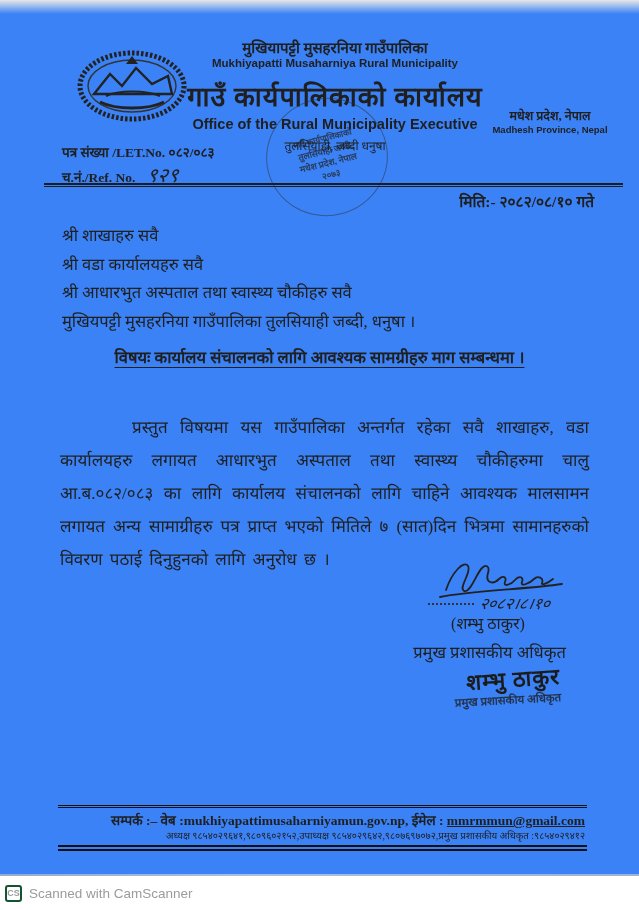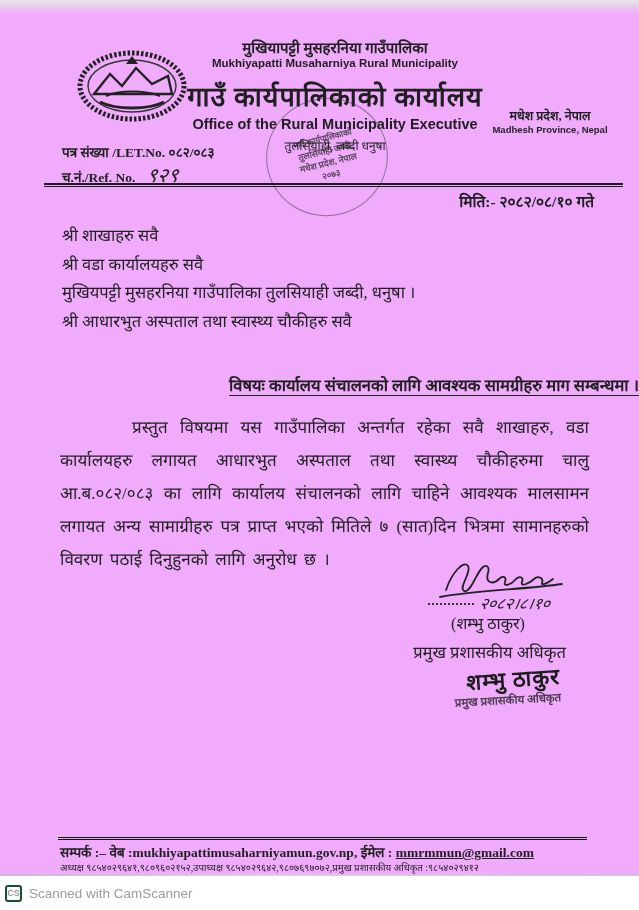--- a/index.html
+++ b/index.html
@@ -1,19 +1,19 @@
 <!DOCTYPE html>
 <html><head>
 <meta charset="utf-8">
 <style>
   * { margin:0; padding:0; box-sizing:border-box; }
   html,body { background:#ffffff; }
   .page {
     position:relative; width:639px; height:910px; margin:0 auto;
-    background:#f0abfc; overflow:hidden;
+    background:#3b82f6; overflow:hidden;
     font-family:"Liberation Serif","DejaVu Serif",serif;
     color:#1f1f1f;
   }
   .scan-top-band {
     position:absolute; top:0; left:0; right:0; height:14px;
     background:linear-gradient(#e7e7e7, rgba(255,255,255,0));
   }
   
   .emblem { position:absolute; left:76px; top:50px; width:112px; height:72px; }
   .header-center {
@@ -47,21 +47,21 @@
   }
   .round-stamp .s0 { font-size:8.5px; }
   .rule-double {
     position:absolute; left:44px; right:16px; top:183px; height:4px;
     border-top:2px solid #1d1d1d; border-bottom:1px solid #1d1d1d;
   }
   .dateline { position:absolute; right:45px; top:190px; font-weight:bold; font-size:15.5px; }
   
   .addressees { position:absolute; left:62px; top:222px; font-size:16.5px; line-height:28.5px; }
   .subject {
-    position:absolute; left:0; top:373px; width:100%; text-align:right;
+    position:absolute; left:0; top:345px; width:100%; text-align:center;
     font-weight:bold; font-size:16.5px;
     text-decoration:underline; text-underline-offset:4px;
   }
   .body-par {
     position:absolute; left:60px; top:411px; width:529px;
     font-size:17px; line-height:33px; text-align:justify;
     text-indent:72px; word-spacing:3px;
   }
   
   .sig-svg { position:absolute; left:436px; top:556px; width:140px; height:44px; }
@@ -75,23 +75,23 @@
     font-weight:bold; font-size:22px; transform:rotate(-4deg);
     color:#1b1b1b; letter-spacing:1px;
   }
   .stamp-title {
     position:absolute; left:408px; top:692px; width:200px; text-align:center;
     font-weight:bold; font-size:11.5px; transform:rotate(-3deg);
     color:rgba(30,30,30,.78);
   }
   
   .footer {
-    position:absolute; left:58px; right:52px; top:837px;
+    position:absolute; left:58px; right:52px; top:805px;
     border-top:3px double #111; border-bottom:6px double #111;
-    padding:3px 2px 14px 2px; text-align:left;
+    padding:3px 2px 3px 2px; text-align:right;
   }
   .footer-l1 { font-weight:bold; font-size:13.5px; white-space:nowrap; }
   .footer-l1 .email { text-decoration:underline; }
   .footer-l2 { font-weight:normal; font-size:9.8px; margin-top:0; white-space:nowrap; }
   
   .scan-edge {
     position:absolute; left:0; right:0; top:874px; height:2px;
     background:linear-gradient(90deg,#bdbdbd,#d9d9d9 40%,#c7c7c7);
     opacity:.7;
   }
@@ -153,22 +153,22 @@
     <div>२०७३</div>
   </div>
 
   <div class="rule-double"></div>
 
   <div class="dateline">मिति:- २०८२/०८/१० गते</div>
 
   <div class="addressees">
     <div>श्री शाखाहरु सवै</div>
     <div>श्री वडा कार्यालयहरु सवै</div>
+    <div>श्री आधारभुत अस्पताल तथा स्वास्थ्य चौकीहरु सवै</div>
     <div>मुखियपट्टी मुसहरनिया गाउँपालिका तुलसियाही जब्दी, धनुषा ।</div>
-    <div>श्री आधारभुत अस्पताल तथा स्वास्थ्य चौकीहरु सवै</div>
   </div>
 
   <div class="subject">विषयः कार्यालय संचालनको लागि आवश्यक सामग्रीहरु माग सम्बन्धमा ।</div>
 
   <div class="body-par">प्रस्तुत विषयमा यस गाउँपालिका अन्तर्गत रहेका सवै शाखाहरु, वडा कार्यालयहरु लगायत आधारभुत अस्पताल तथा स्वास्थ्य चौकीहरुमा चालु आ.ब.०८२/०८३ का लागि कार्यालय संचालनको लागि चाहिने आवश्यक मालसामन लगायत अन्य सामाग्रीहरु पत्र प्राप्त भएको मितिले ७ (सात)दिन भित्रमा सामानहरुको विवरण पठाई दिनुहुनको लागि अनुरोध छ ।</div>
 
   <svg class="sig-svg" viewBox="0 0 140 44">
     <path d="M10 34 C16 16 28 4 32 10 C36 16 22 32 28 35 C34 38 40 18 46 12 C50 8 54 10 52 17 C49 27 57 29 63 23 C67 19 71 21 69 26 C67 31 75 29 79 24 C83 19 88 21 86 26 C84 31 93 28 98 23 C102 19 108 22 106 27 C105 30 112 27 117 23" fill="none" stroke="#222" stroke-width="1.8" stroke-linecap="round"></path>
     <path d="M4 41 C34 35 92 33 126 28" fill="none" stroke="#222" stroke-width="1.8" stroke-linecap="round"></path>
   </svg>

